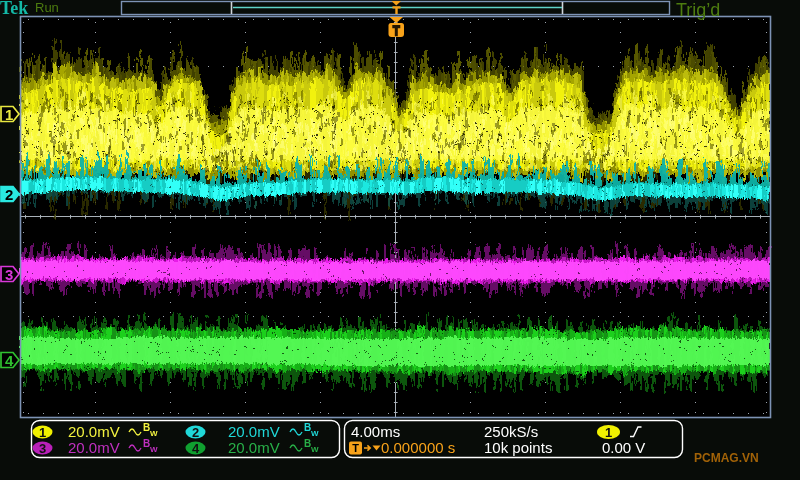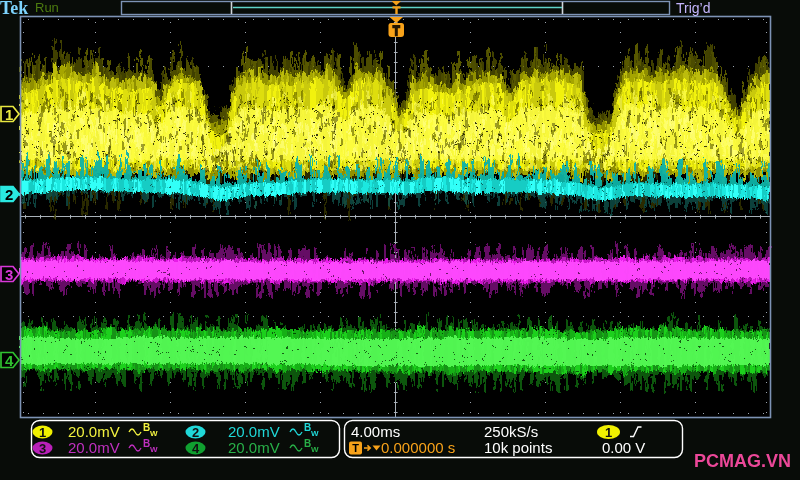--- a/index.html
+++ b/index.html
@@ -77,23 +77,23 @@
  <rect x="20.5" y="16.5" width="750" height="401" fill="none" stroke="#7d93b5" stroke-width="1.6"></rect>
 
  <defs>
   <filter id="rough" x="-5%" y="-5%" width="110%" height="110%">
     <feTurbulence type="fractalNoise" baseFrequency="0.9 0.12" numOctaves="2" seed="5" result="t"></feTurbulence>
     <feDisplacementMap in="SourceGraphic" in2="t" scale="6" xChannelSelector="R" yChannelSelector="G"></feDisplacementMap>
   </filter>
  </defs>
 </svg>
 
-<div class="abs" style="left:0px;top:-1px;color:#7dd3fc;font-family:'Liberation Serif',serif;font-weight:bold;font-size:18px;line-height:1.1">Tek</div>
+<div class="abs" style="left:0px;top:-1px;color:#14b8a6;font-family:'Liberation Serif',serif;font-weight:bold;font-size:18px;line-height:1.1">Tek</div>
 <div class="abs" style="left:35px;top:0px;color:#4d7c0f;font-size:13px">Run</div>
-<div class="abs" style="left:676px;top:0px;color:#c4b5fd;font-size:14px">Trig’d</div>
+<div class="abs" style="left:676px;top:0px;color:#4d7c0f;font-size:18px">Trig’d</div>
 <svg class="abs" style="left:0;top:0" width="800" height="60" viewBox="0 0 800 60">
   <rect x="121.5" y="1.5" width="548" height="13" fill="none" stroke="#7d93b5" stroke-width="1.4"></rect>
   <path d="M231.5 2V14M562.5 2V14" stroke="#cfd4da" stroke-width="1.6"></path>
   <path d="M233 7.5H562" stroke="#5fd3c8" stroke-width="1.4"></path>
   <path d="M391.5 1h9.5l-4.75 4.5z" fill="#f7a21a"></path>
   <path d="M392.5 6.2h8v2.4h-2.8v5.4h-2.4V8.6h-2.8z" fill="#f7a21a"></path>
 </svg>
 
 <svg class="abs" style="left:380px;top:15px" width="36" height="30" viewBox="0 0 36 30">
   <path d="M9.5 2h13.5l-6.75 6z" fill="#f7a21a"></path>
@@ -157,13 +157,13 @@
   <path d="M364 33h6m-2.6 -2.6l2.8 2.6-2.8 2.6" stroke="#f7a21a" stroke-width="1.5" fill="none"></path>
   <path d="M372.5 30.5h8l-4 5z" fill="#f7a21a"></path>
   <text x="381" y="38" font-size="15" fill="#f7a21a">0.000000 s</text>
   <ellipse cx="608.5" cy="17" rx="11.5" ry="7" fill="#f0f000"></ellipse>
   <text x="605" y="22" font-size="13" font-weight="bold" fill="#111">1</text>
   <path d="M630 21.5h3.5l4.5 -9.5h3.5" stroke="#fff" stroke-width="1.4" fill="none"></path>
   <text x="602" y="38" font-size="15" fill="#fff">0.00 V</text>
   </g>
 </svg>
 
-<div class="abs" style="left:694px;top:451px;color:#ec4899;font-size:18px;font-weight:bold">PCMAG.VN</div>
+<div class="abs" style="left:694px;top:451px;color:#a16207;font-size:12px;font-weight:bold">PCMAG.VN</div>
 
 </body></html>

